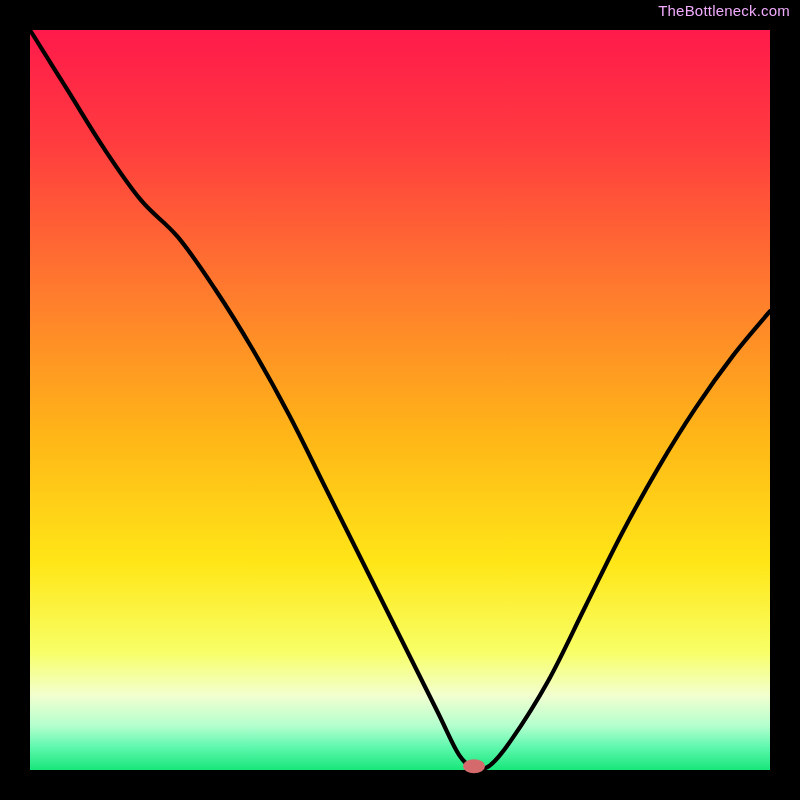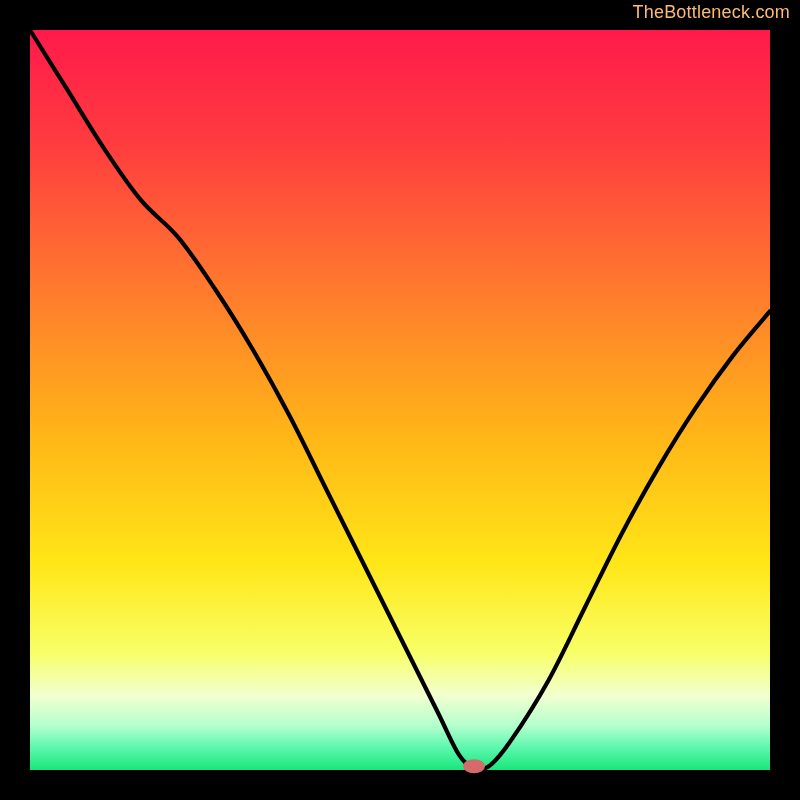--- a/index.html
+++ b/index.html
@@ -14,22 +14,22 @@
   .frame {
     position: relative;
     width: 800px;
     height: 800px;
     background: #000;
   }
   .attribution {
     position: absolute;
     top: 2px;
     right: 10px;
-    color: #fdba74;
-    font-size: 18px;
+    color: #f0abfc;
+    font-size: 15px;
     letter-spacing: 0.2px;
     z-index: 5;
   }
   svg {
     position: absolute;
     top: 0;
     left: 0;
   }
 </style>
 </head>

